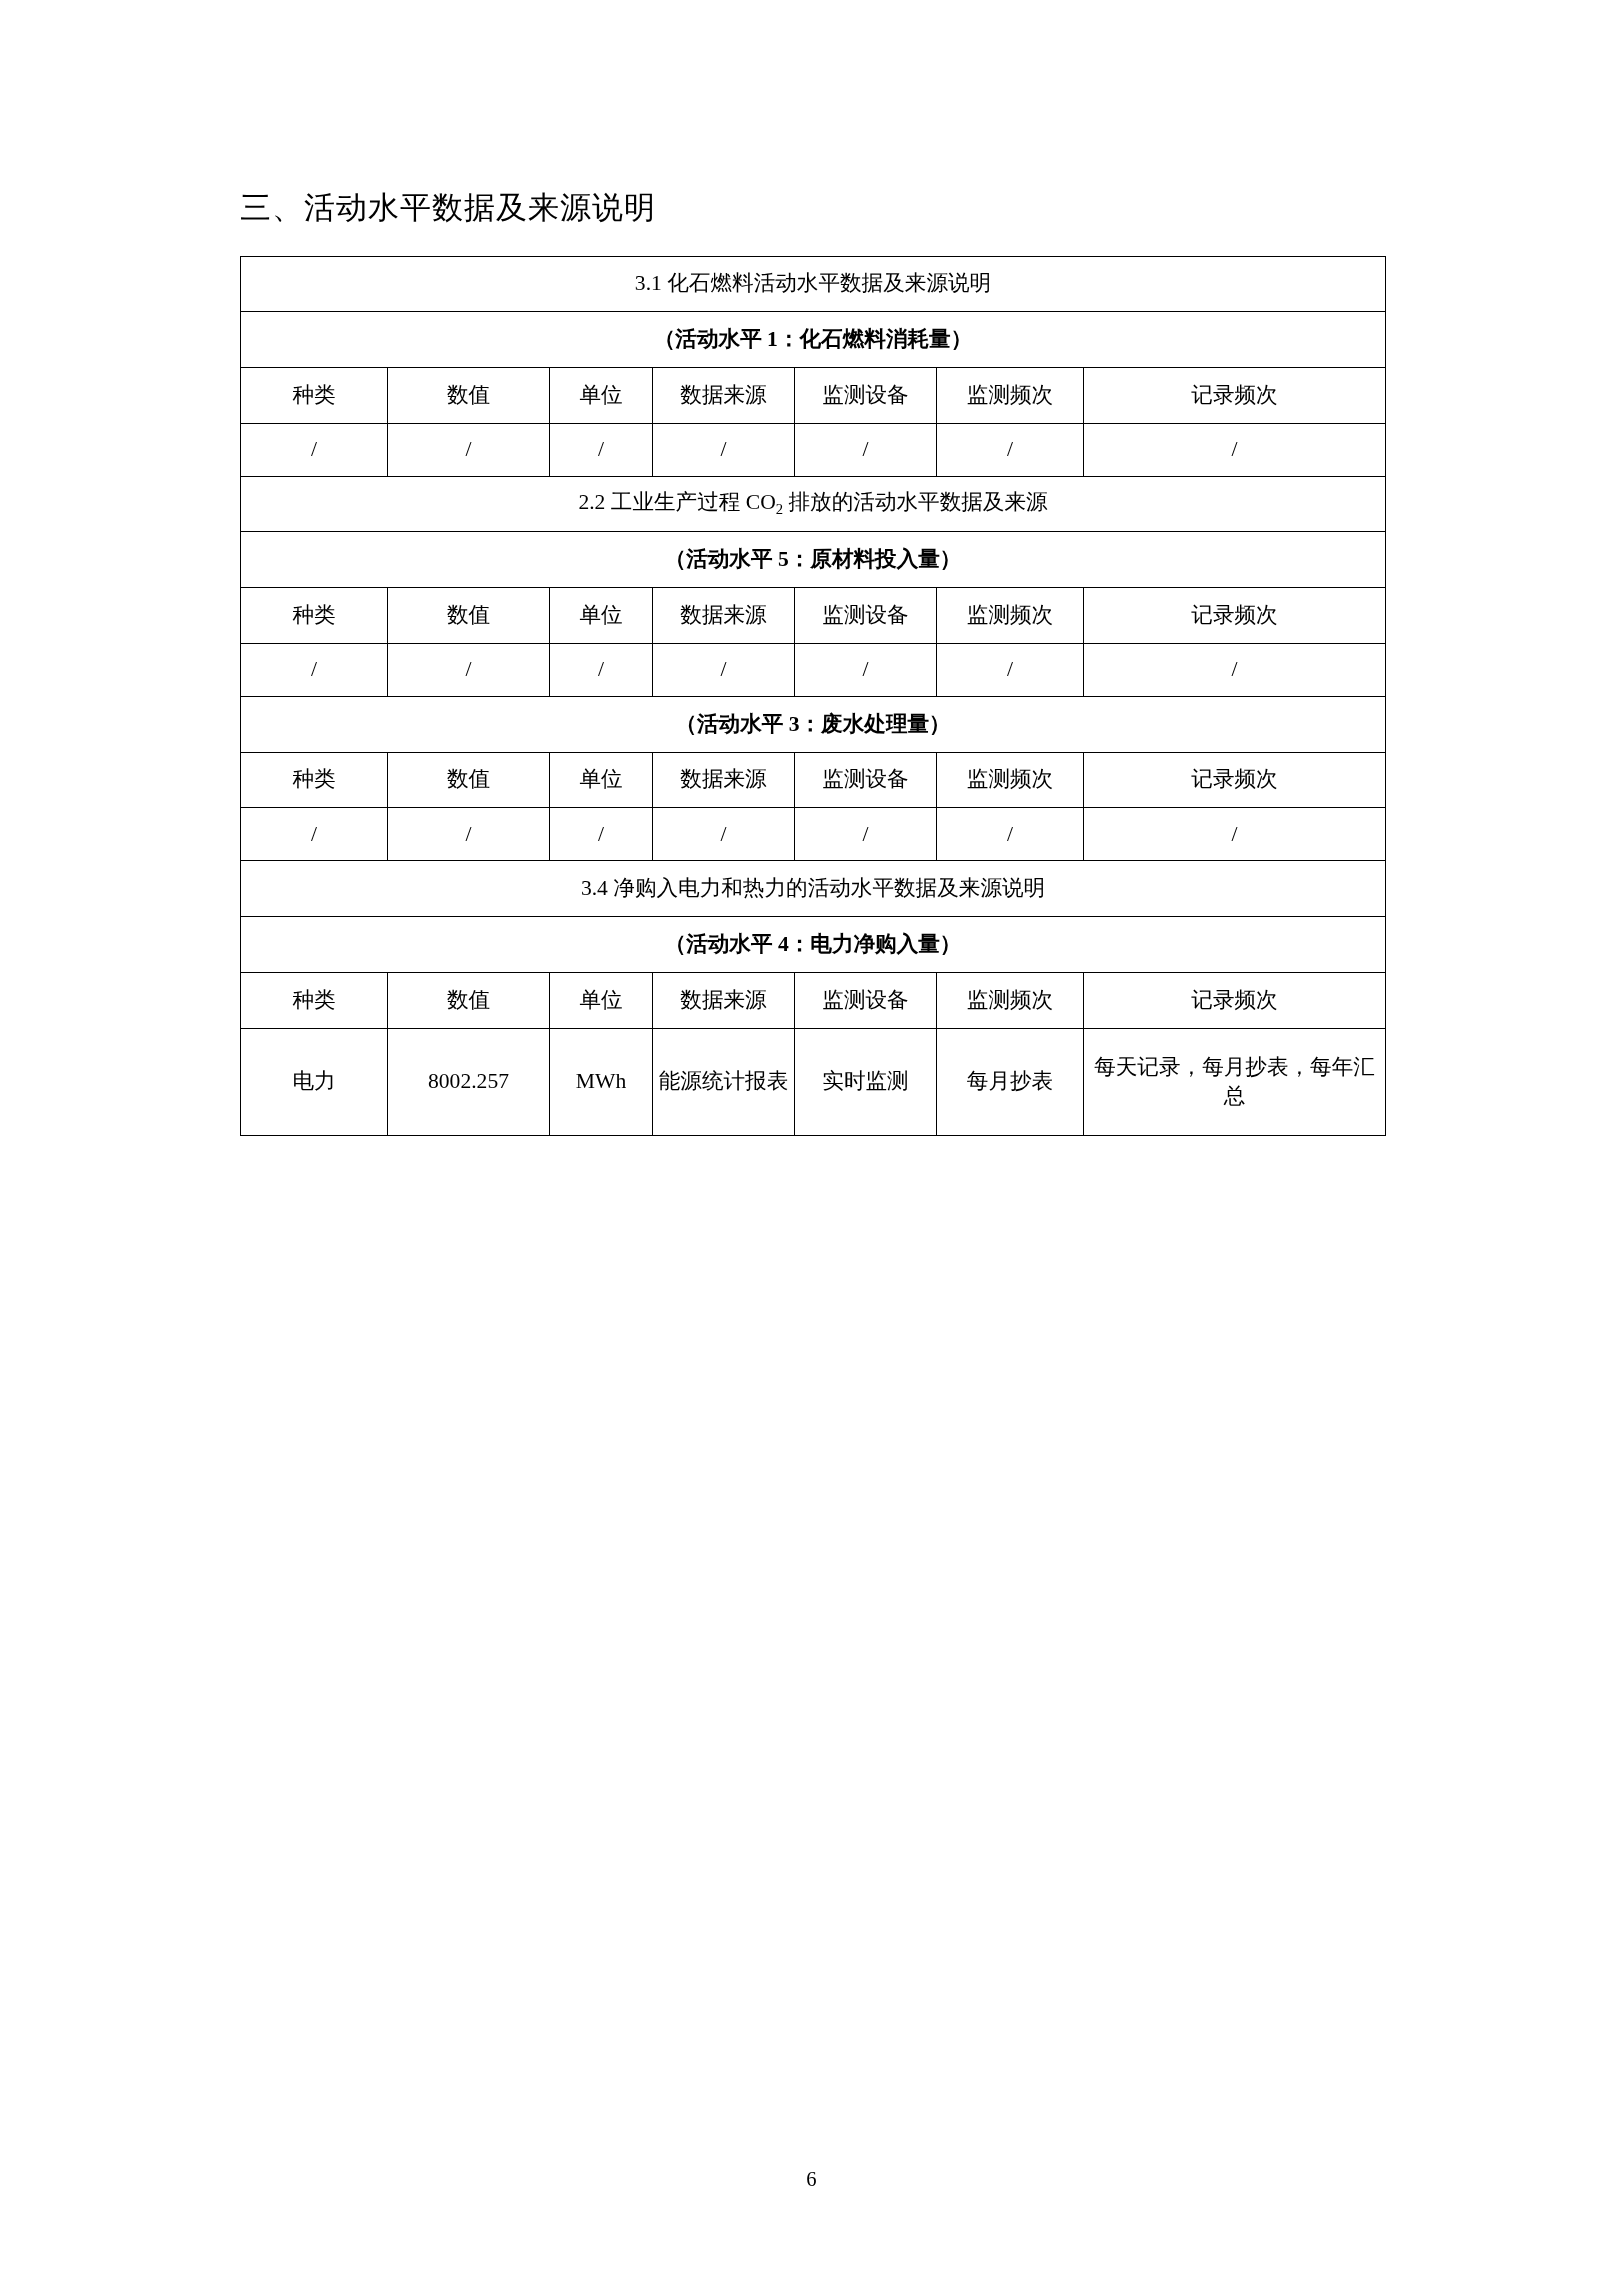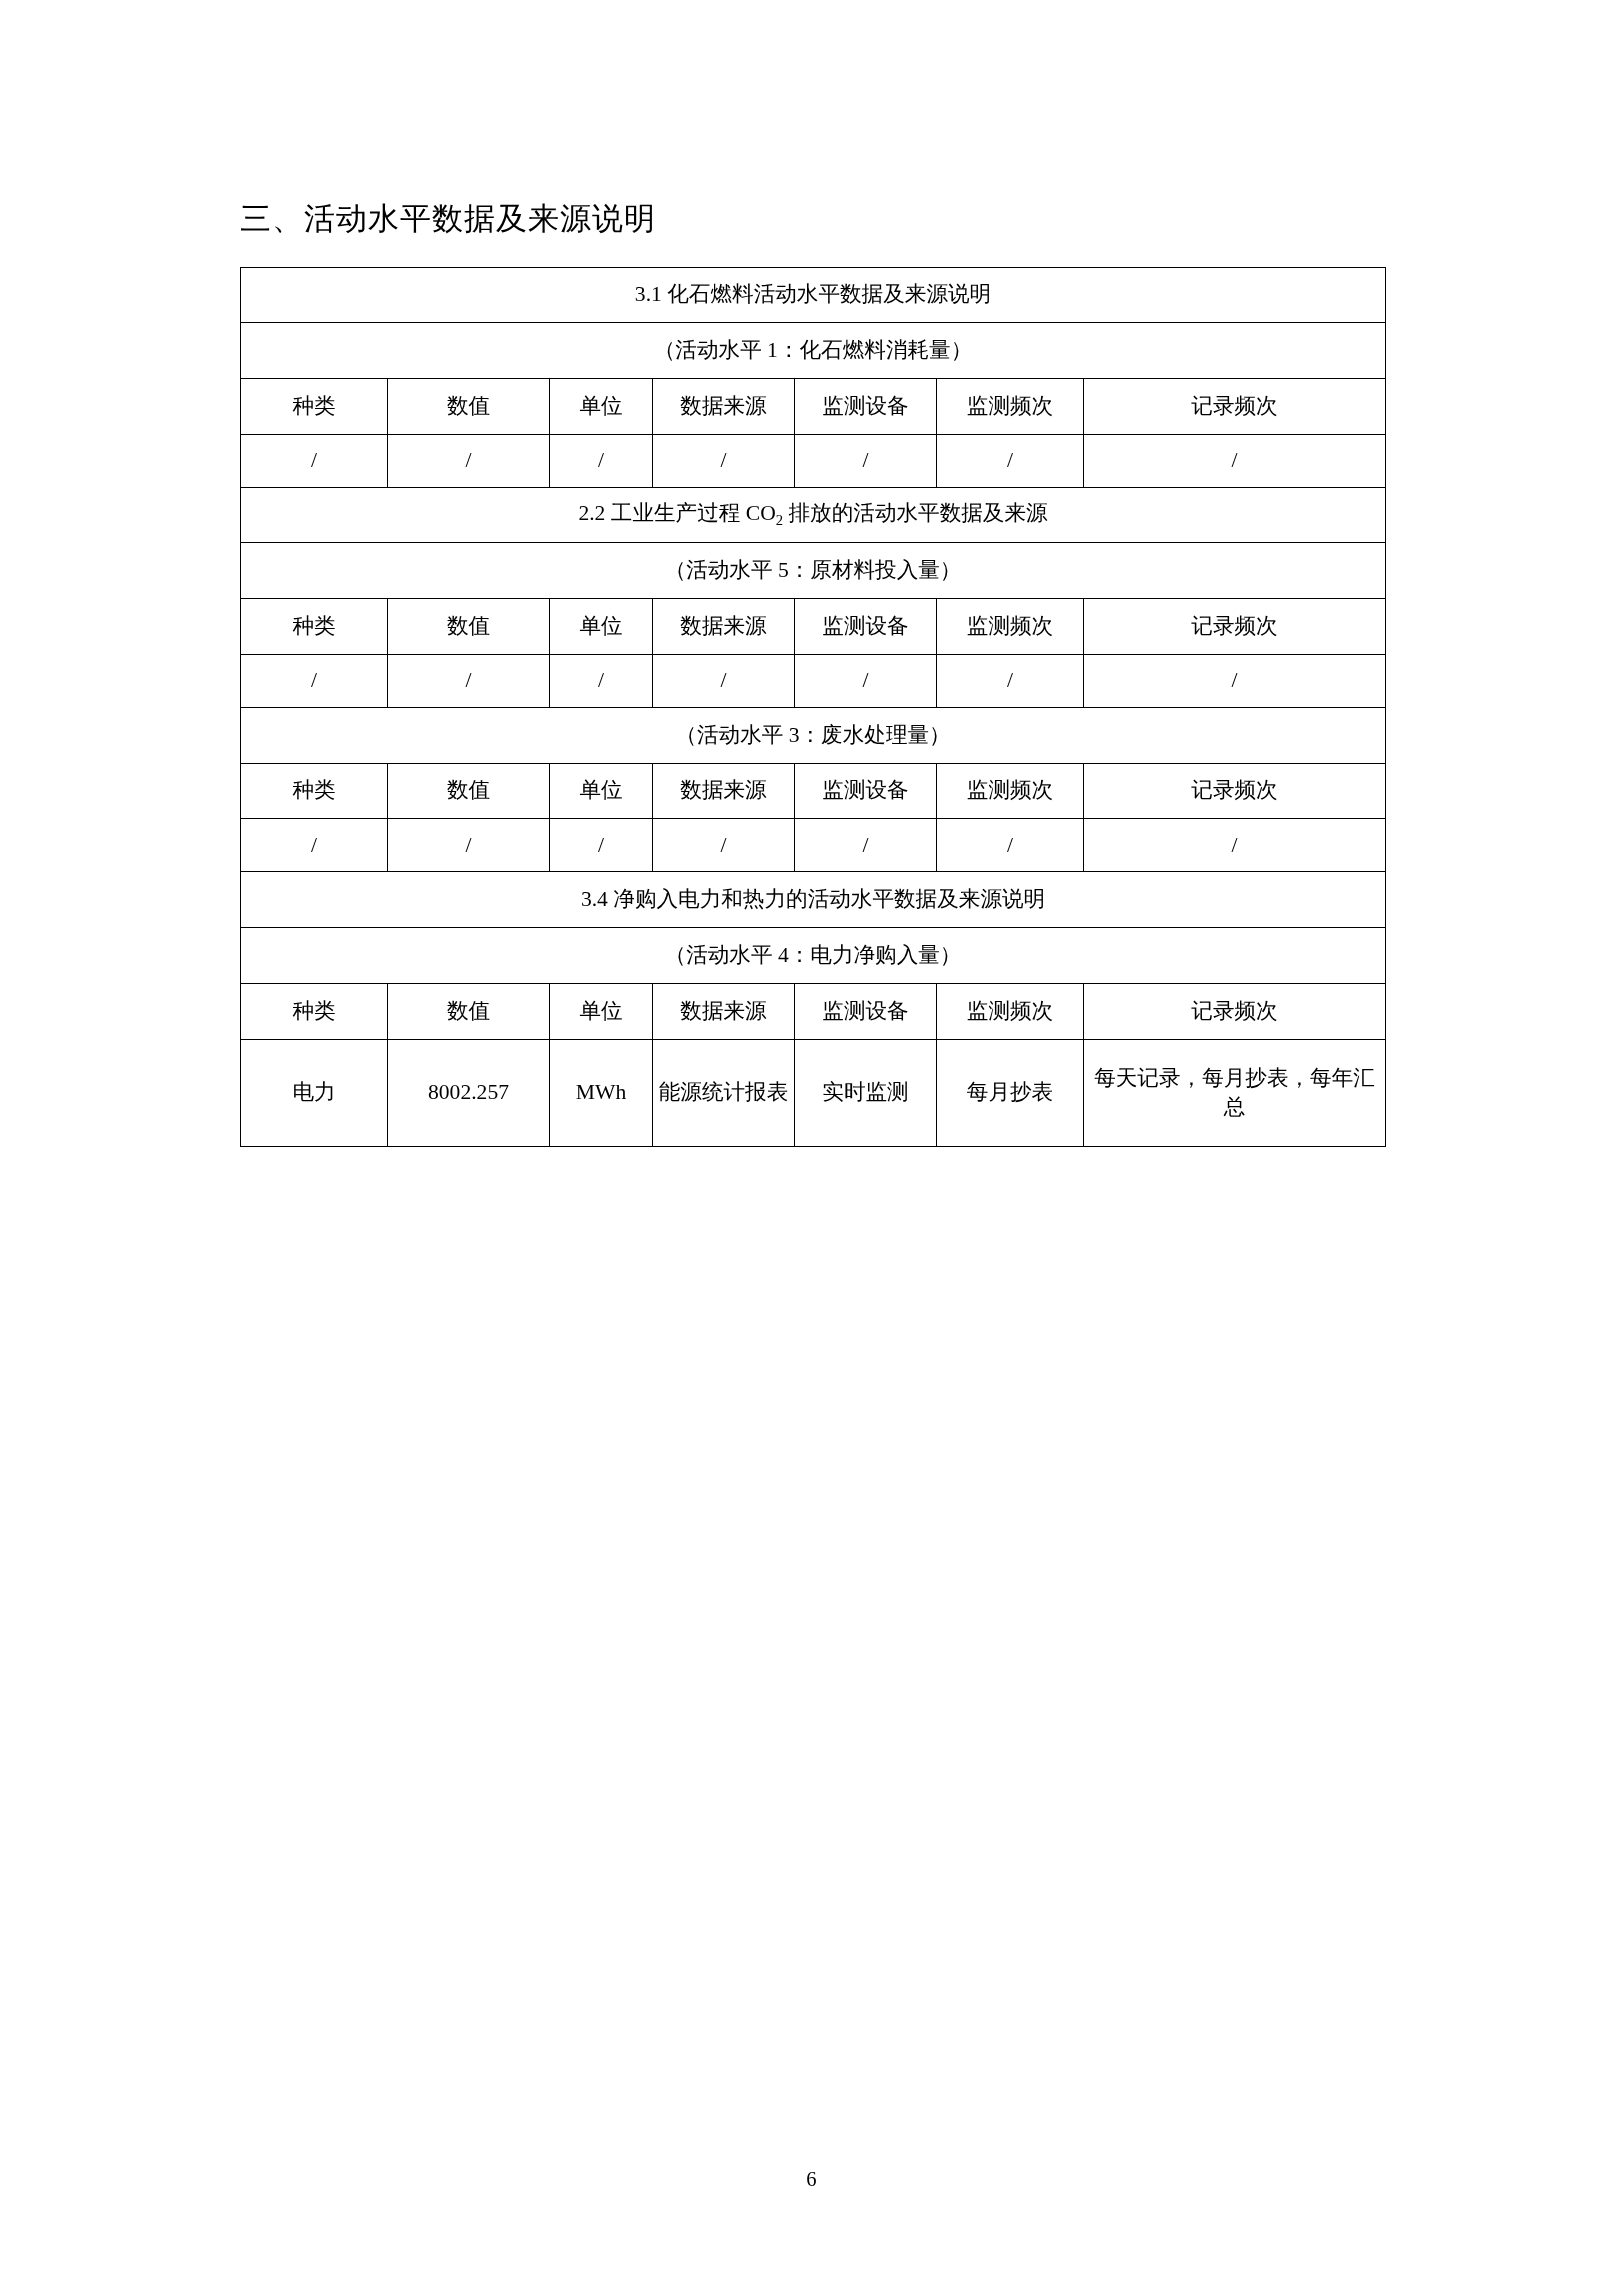--- a/index.html
+++ b/index.html
@@ -18,21 +18,21 @@
   .page {
     position: absolute;
     left: 0;
     top: 0;
     width: 1623px;
     height: 2295px;
   }
   .content {
     position: absolute;
     left: 240px;
-    top: 200px;
+    top: 189px;
     width: 1148px;
   }
   h1.section-title {
     font-size: 31px;
     font-weight: normal;
     margin: 0 0 29.4px 0;
     letter-spacing: 1px;
     line-height: 1.2;
   }
   table.doc-table {
@@ -51,21 +51,21 @@
   td.head-row {
     text-align: left;
     font-weight: normal;
     padding-left: 10.8px;
     height: 41px;
   }
   td.sub-row {
     text-align: left;
     padding-left: 10.8px;
     height: 41px;
-    font-weight: normal;
+    font-weight: bold;
   }
   td.col-head {
     height: 41px;
   }
   td.value-row {
     height: 38px;
   }
   td.data-cell {
     height: 93px;
   }

